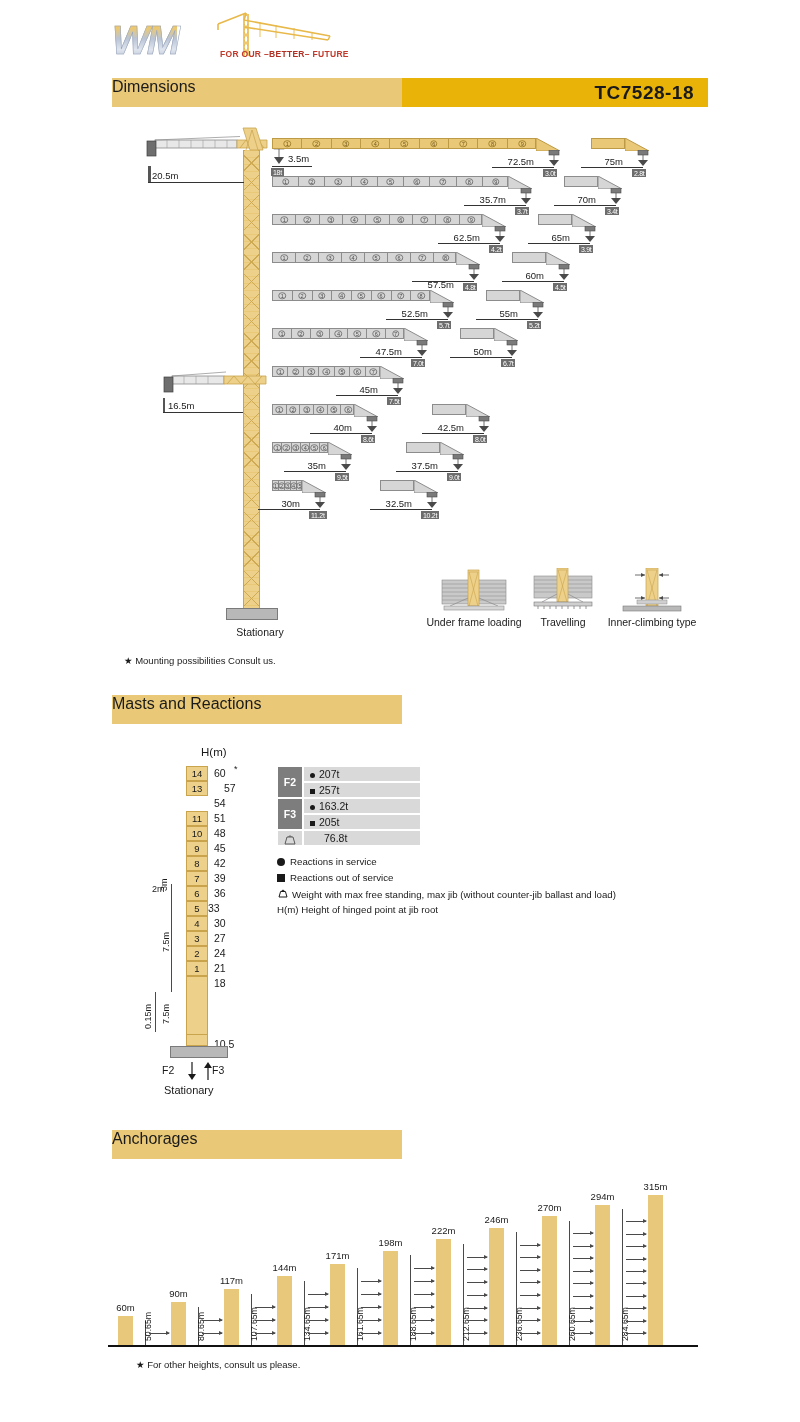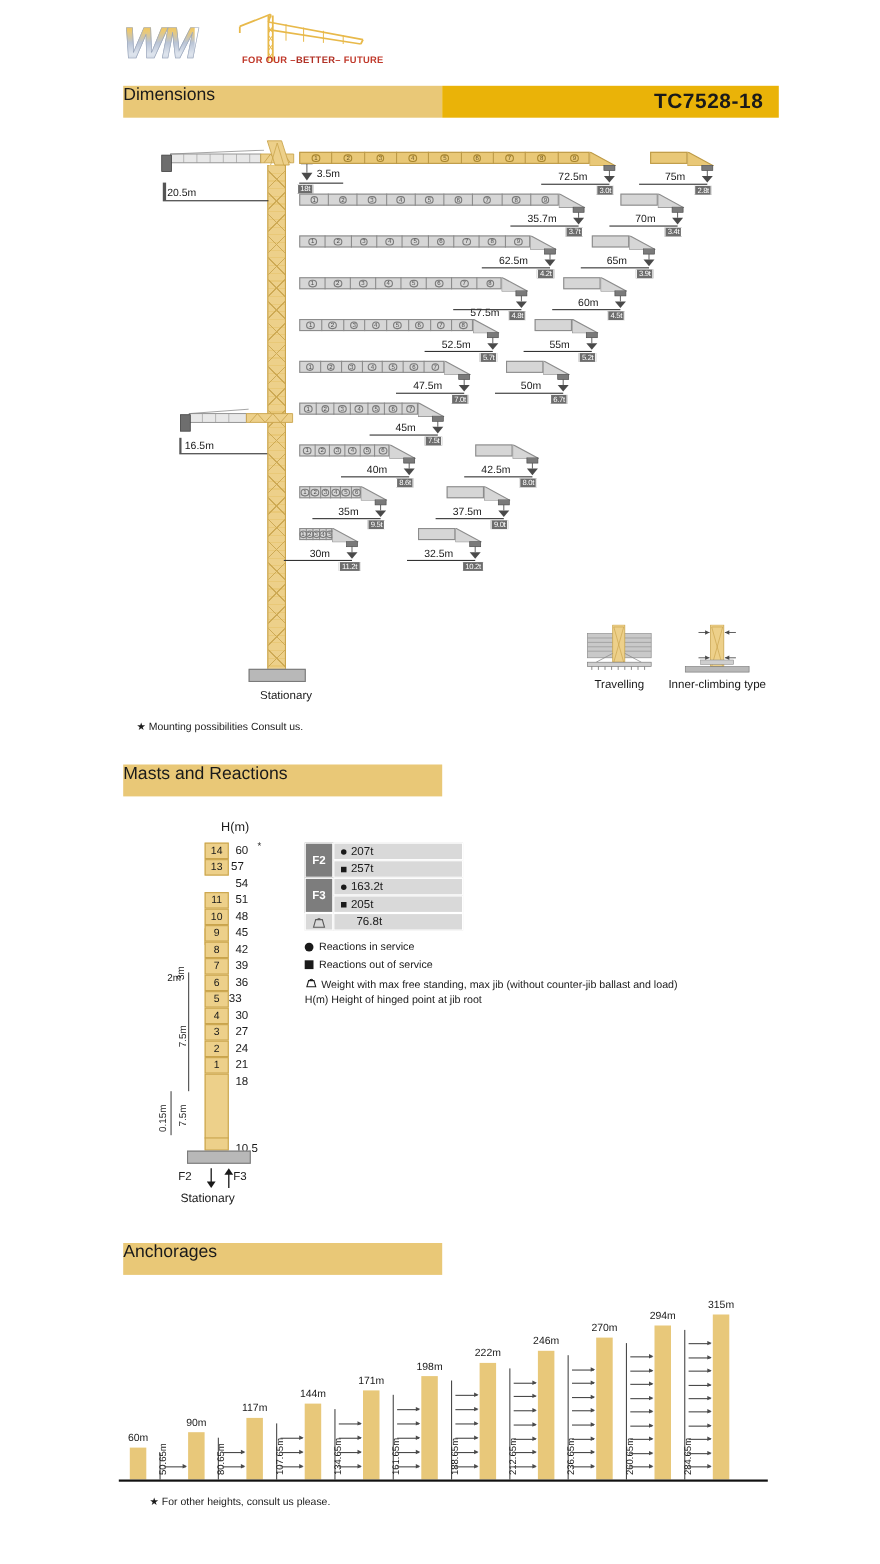--- a/index.html
+++ b/index.html
@@ -699,20 +699,41 @@
         </svg></div>
       <div class="dimlab" style="top: 378px; left: 370px; text-align: right; width: 42px;">32.5m</div>
       <div class="dimrule" style="left: 370px; top: 389px; width: 62px;"></div>
       <div class="cap" style="left: 420px; top: 391px;">10.2t</div>
     </div>
 
   <div class="mount" style="left:200px;top:500px;width:120px;">
     <div class="cap2" style="margin-top:6px;">Stationary</div>
   </div>
 
+  <div class="mount" style="left:418px;top:448px;width:112px;">
+    <svg width="72" height="48" style="display:block;margin:0 auto;">
+      <rect x="4" y="12" width="64" height="24" fill="none"></rect>
+      <rect x="4" y="12" width="64" height="24" fill="#c9c9c9" stroke="#8a8a8a" stroke-width="0.6"></rect>
+      <g stroke="#9a9a9a" stroke-width="0.7">
+        <line x1="4" y1="16" x2="68" y2="16"></line>
+          <line x1="4" y1="20" x2="68" y2="20"></line>
+        <line x1="4" y1="24" x2="68" y2="24"></line>
+          <line x1="4" y1="28" x2="68" y2="28"></line>
+        <line x1="4" y1="32" x2="68" y2="32"></line>
+      </g>
+      <rect x="30" y="2" width="11" height="36" fill="#edd08a" stroke="#c9a44c" stroke-width="0.7"></rect>
+      <g stroke="#c9a44c" stroke-width="0.6" fill="none">
+          <polyline points="31,38 40,4 31,4 40,38"></polyline>
+        </g>
+      <line x1="30" y1="30" x2="12" y2="38" stroke="#8a8a8a" stroke-width="0.7"></line>
+      <line x1="41" y1="30" x2="60" y2="38" stroke="#8a8a8a" stroke-width="0.7"></line>
+      <rect x="6" y="38" width="60" height="4" fill="#d6d6d6" stroke="#8a8a8a" stroke-width="0.6"></rect>
+    </svg>
+    <div class="cap2">Under frame loading</div>
+  </div>
 
   <div class="mount" style="left:532px;top:448px;width:62px;">
     <svg width="62" height="48" style="display:block;margin:0 auto;">
       <rect x="2" y="8" width="58" height="22" fill="#c9c9c9" stroke="#8a8a8a" stroke-width="0.6"></rect>
       <g stroke="#9a9a9a" stroke-width="0.7">
         <line x1="2" y1="12" x2="60" y2="12"></line>
           <line x1="2" y1="16" x2="60" y2="16"></line>
         <line x1="2" y1="20" x2="60" y2="20"></line>
           <line x1="2" y1="24" x2="60" y2="24"></line>
       </g>
@@ -769,21 +790,21 @@
 
 <div class="abs" id="mastsarea" style="left:0;top:724px;width:800px;height:390px;">
 
   <div class="mh" style="left:201px;top:22px;font-size:11.5px;">H(m)</div>
 
   <div class="abs" id="maststack" style="left:0;top:0;width:300px;height:330px;">
       <div class="mrow" style="left: 186px; top: 42px;">14</div>
       <div class="mh" style="left: 214px; top: 43px;">60</div>
       <div class="mh" style="left: 234px; top: 40px; font-size: 9px;">*</div>
       <div class="mrow" style="left: 186px; top: 57px;">13</div>
-      <div class="mh" style="left: 210px; top: 58px;">57</div>
+      <div class="mh" style="left: 224px; top: 58px;">57</div>
       <div class="mrow" style="left: 186px; top: 72px; margin-top: 48px;">12</div>
       <div class="mh" style="left: 214px; top: 73px;">54</div>
       <div class="mrow" style="left: 186px; top: 87px;">11</div>
       <div class="mh" style="left: 214px; top: 88px;">51</div>
       <div class="mrow" style="left: 186px; top: 102px;">10</div>
       <div class="mh" style="left: 214px; top: 103px;">48</div>
       <div class="mrow" style="left: 186px; top: 117px;">9</div>
       <div class="mh" style="left: 214px; top: 118px;">45</div>
       <div class="mrow" style="left: 186px; top: 132px;">8</div>
       <div class="mh" style="left: 214px; top: 133px;">42</div>

